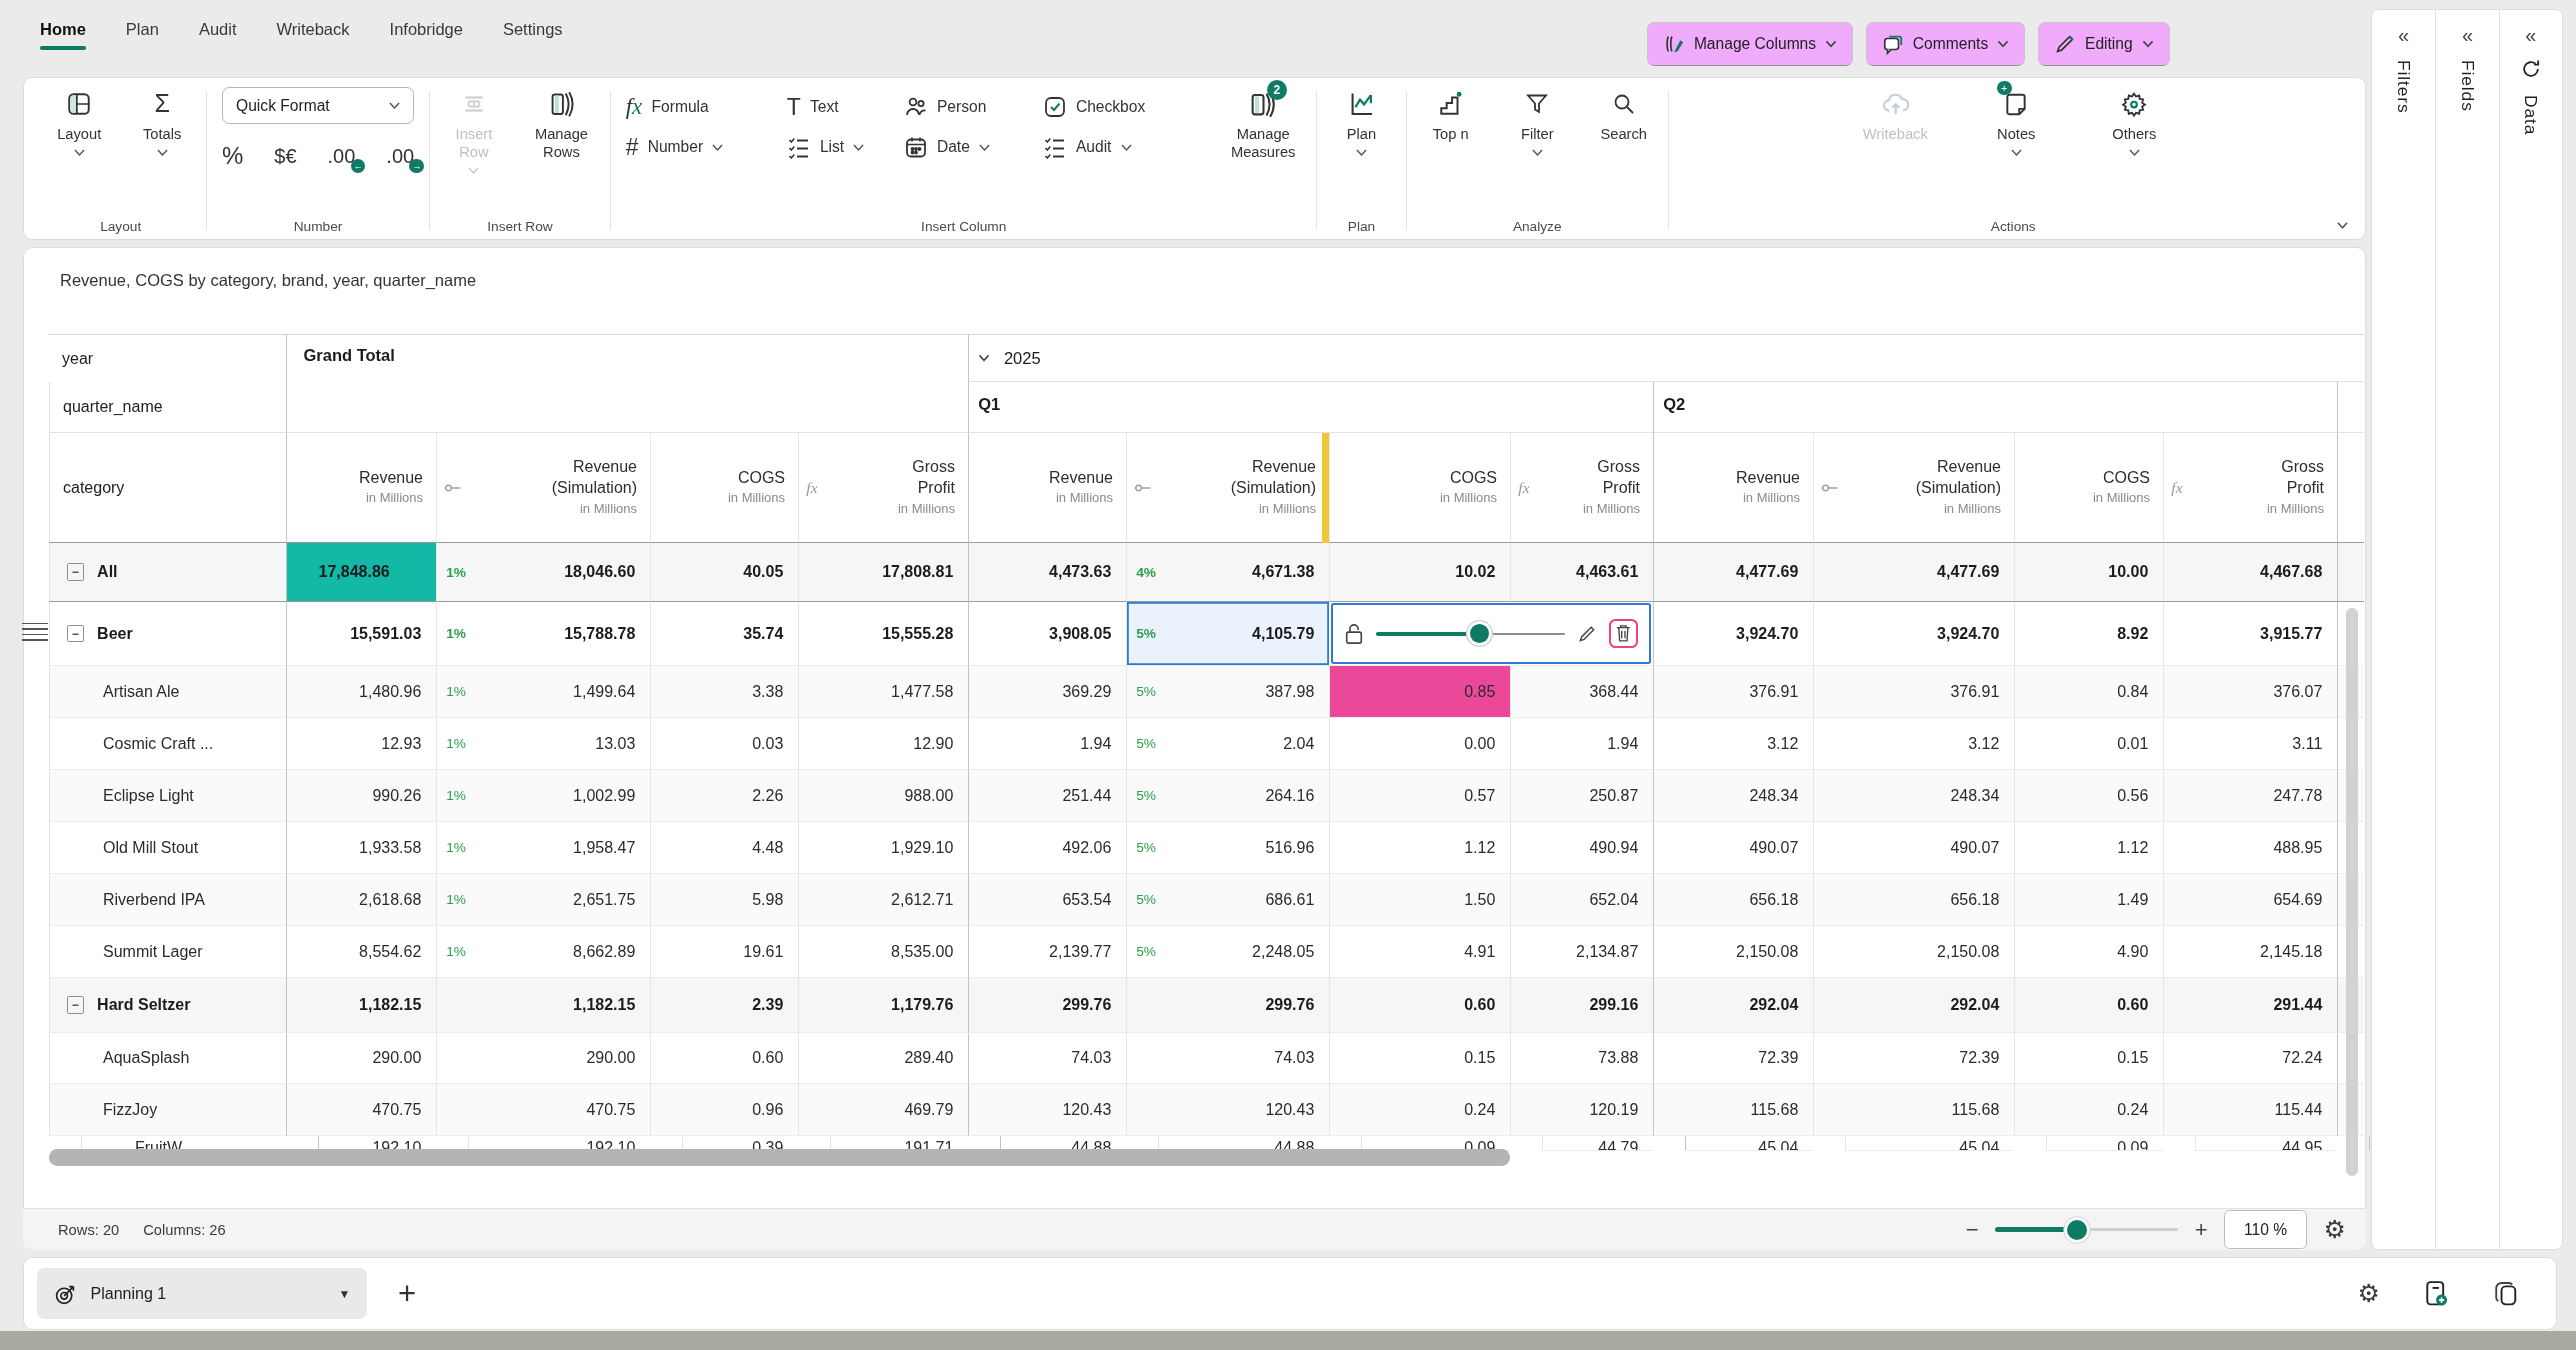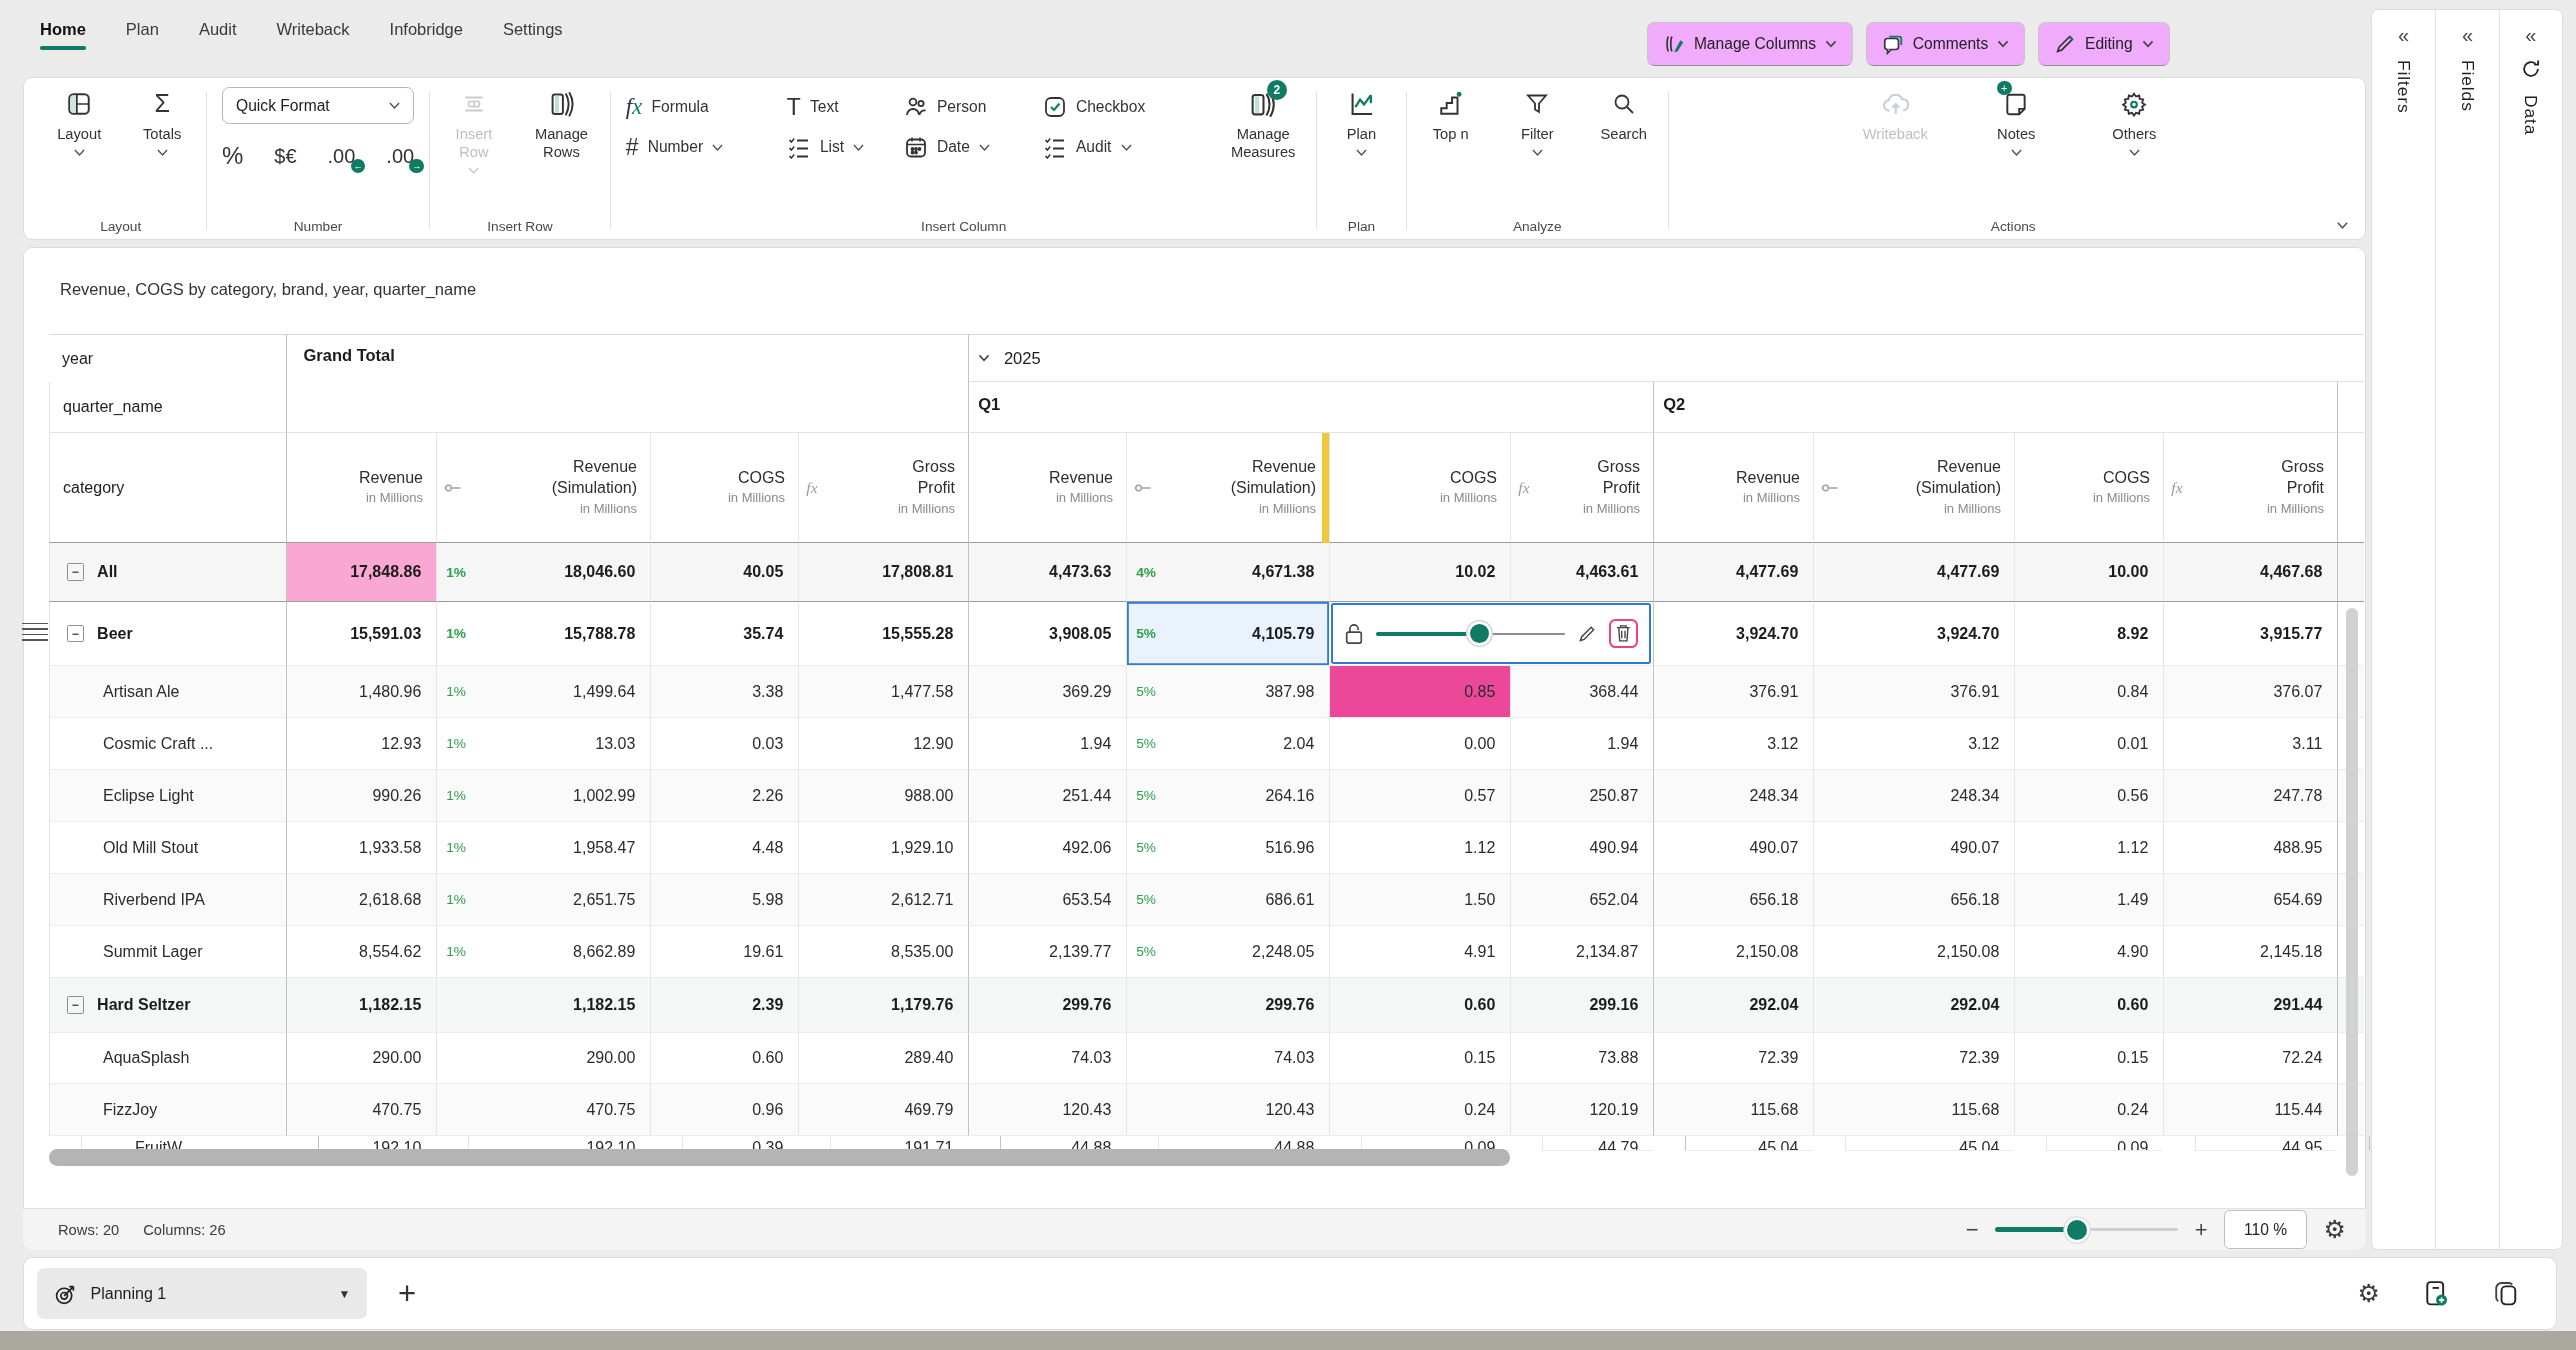--- a/index.html
+++ b/index.html
@@ -40,21 +40,21 @@
     font-size:12px;display:flex;align-items:center;justify-content:center;font-weight:700;}
   #ribbon-collapse{position:absolute;right:16.5px;bottom:9.2px;cursor:pointer;}
   
   #sidepanels{position:absolute;left:2371px;top:9.2px;width:192px;height:1241px;display:flex;border:0.9px solid #ddd;border-radius:7.3px;background:#fff;box-sizing:border-box;overflow:hidden;}
   .strip{width:64px;display:flex;flex-direction:column;align-items:center;padding-top:14.7px;box-sizing:border-box;}
   .strip + .strip{border-left:0.9px solid #e2e2e2;}
   .strip .collapse{font-size:20px;color:#444;cursor:pointer;line-height:1;}
   .vlabel{writing-mode:vertical-rl;font-size:17.4px;color:#1f1f1f;margin-top:14.7px;letter-spacing:0.9px;}
   
   #gridcard{position:absolute;left:23px;top:247px;width:2343px;height:1003px;background:#fff;border:0.9px solid #dcdcdc;border-radius:9.2px;box-sizing:border-box;}
-  #gridtitle{position:absolute;left:60px;top:280px;font-size:16.5px;color:#333;}
+  #gridtitle{position:absolute;left:60px;top:271px;font-size:16.5px;color:#333;}
   #grid{position:absolute;left:49px;top:334px;display:grid;}
   .cell{box-sizing:border-box;display:flex;align-items:center;font-size:16px;color:#2b2b2b;border-bottom:0.9px solid #ececec;background:#fff;}
   .hcell{border-bottom:none;}
   .r1{border-top:0.9px solid #d8d8d8;}
   .val{justify-content:flex-end;padding-right:14.7px;font-variant-numeric:tabular-nums;}
   .simcell{justify-content:space-between;padding-left:9.2px;padding-right:14.7px;}
   .pct{font-size:13.7px;color:#2da04b;}
   .bL{border-left:0.9px solid #e6e6e6;}
   .bLs{border-left:0.9px solid #c2c2c2;}
   .bb-strong{border-bottom:1.8px solid #9b9b9b !important;}
@@ -567,21 +567,21 @@
       <span class="mico"><span class="fxh">fx</span></span>
       <span class="mt">Gross</span>
       <span class="mt">Profit</span>
       <span class="mu">in Millions</span>
     </div>
     <div class="cell hcell bLs bb-strong" style="grid-area: 3 / 14;"></div>
     <div class="cell namecell bold bb-strong" style="background: rgb(246, 246, 246);">
       <span class="colps">−</span>
       <span>All</span>
     </div>
-    <div class="cell val bLs bold bb-strong" style="background: #f9a8d4;">
+    <div class="cell val bLs bold bb-strong" style="background: #14b8a6; justify-content: center;">
       <span class="valtxt">17,848.86</span>
     </div>
     <div class="cell simcell bL bold bb-strong" style="background: rgb(246, 246, 246);">
       <span class="pct">1%</span>
       <span class="valtxt">18,046.60</span>
     </div>
     <div class="cell val bL bold bb-strong" style="background: rgb(246, 246, 246);">
       <span class="valtxt">40.05</span>
     </div>
     <div class="cell val bL bold bb-strong" style="background: rgb(246, 246, 246);">

